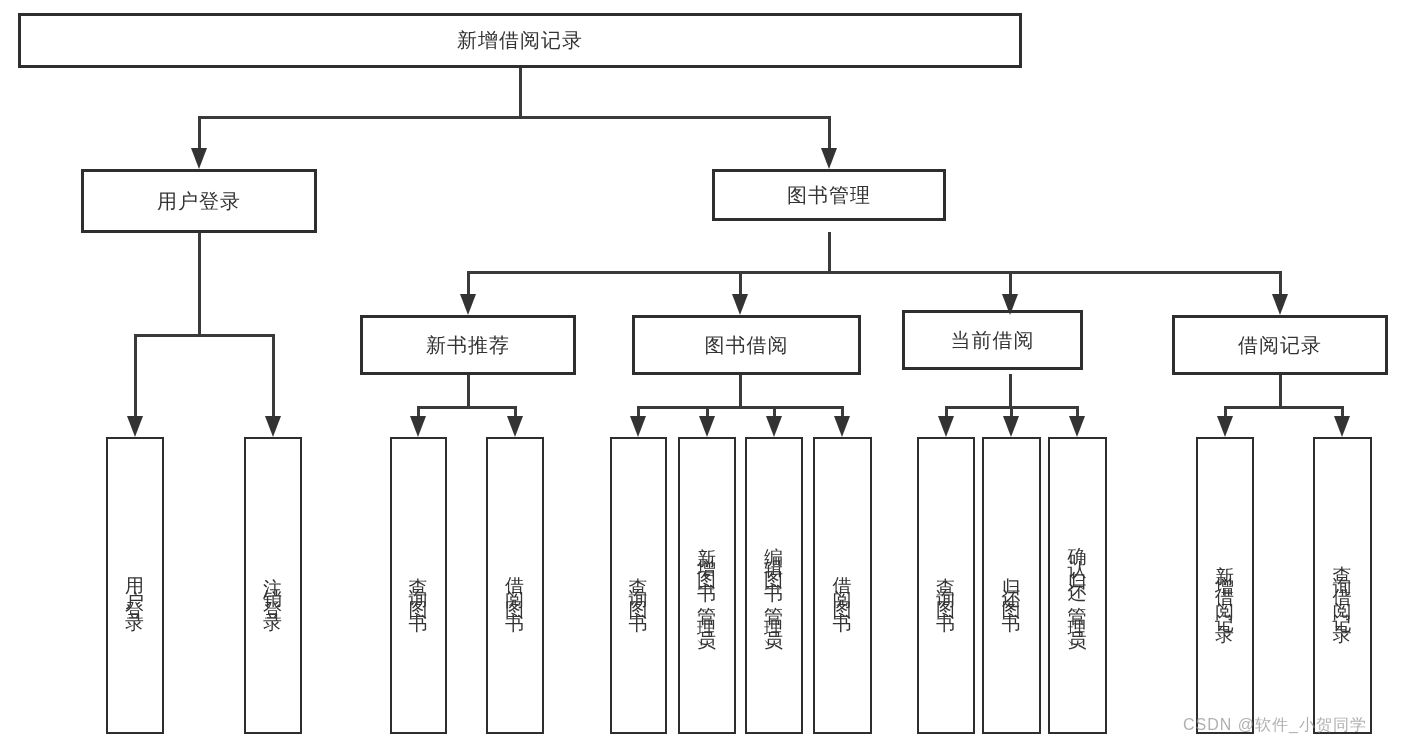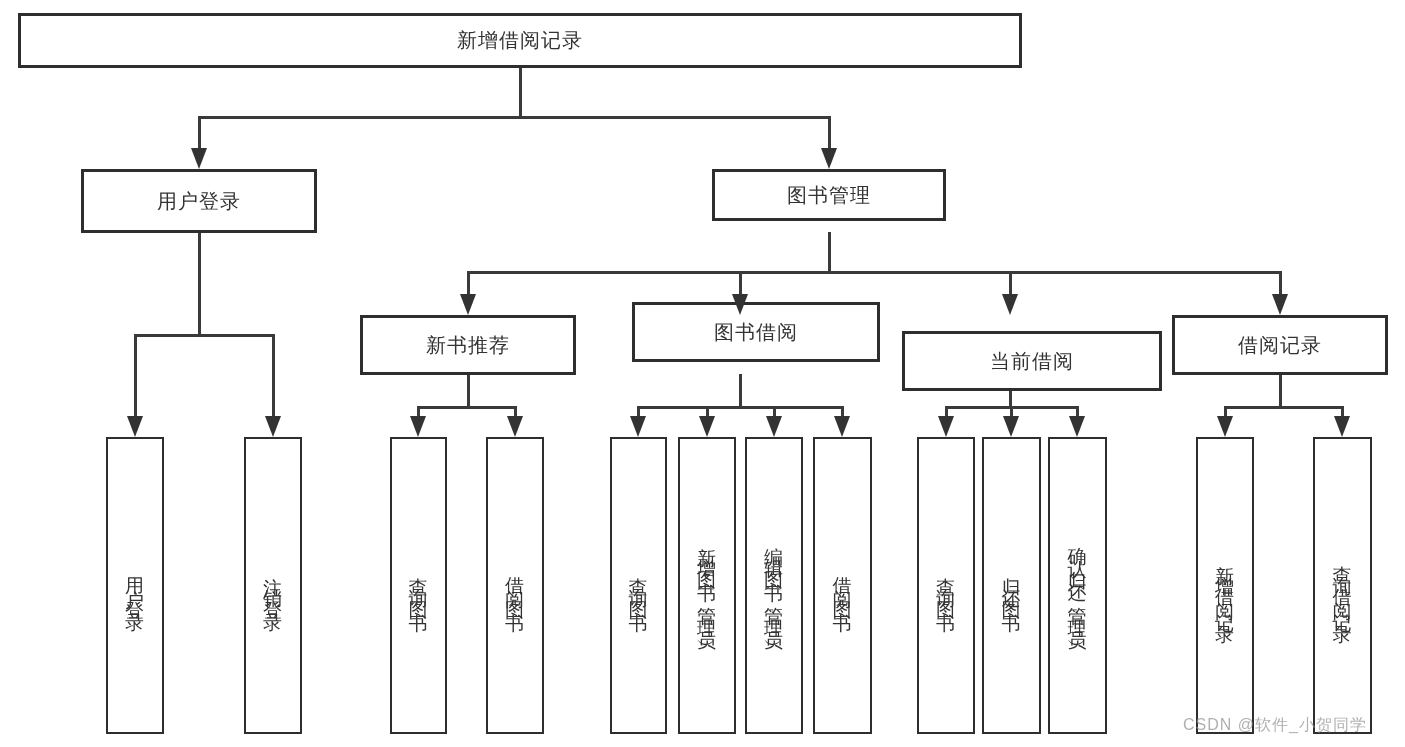--- a/index.html
+++ b/index.html
@@ -66,24 +66,24 @@
   <div class="box hbox" style="left:81px;top:169px;width:236px;height:64px">
     <span class="lbl">用户登录</span>
   </div>
   <div class="box hbox" style="left:712px;top:169px;width:234px;height:52px">
     <span class="lbl">图书管理</span>
   </div>
 
   <div class="box hbox" style="left:360px;top:315px;width:216px;height:60px">
     <span class="lbl">新书推荐</span>
   </div>
-  <div class="box hbox" style="left:632px;top:302px;width:248px;height:60px">
+  <div class="box hbox" style="left:632px;top:315px;width:229px;height:60px">
     <span class="lbl">图书借阅</span>
   </div>
-  <div class="box hbox" style="left:902px;top:331px;width:260px;height:60px">
+  <div class="box hbox" style="left:902px;top:310px;width:181px;height:60px">
     <span class="lbl">当前借阅</span>
   </div>
   <div class="box hbox" style="left:1172px;top:315px;width:216px;height:60px">
     <span class="lbl">借阅记录</span>
   </div>
 
   <div class="box vbox" style="left:106px;top:437px;width:58px;height:297px">
     <span class="lbl">用户登录</span>
   </div>
   <div class="box vbox" style="left:244px;top:437px;width:58px;height:297px">

